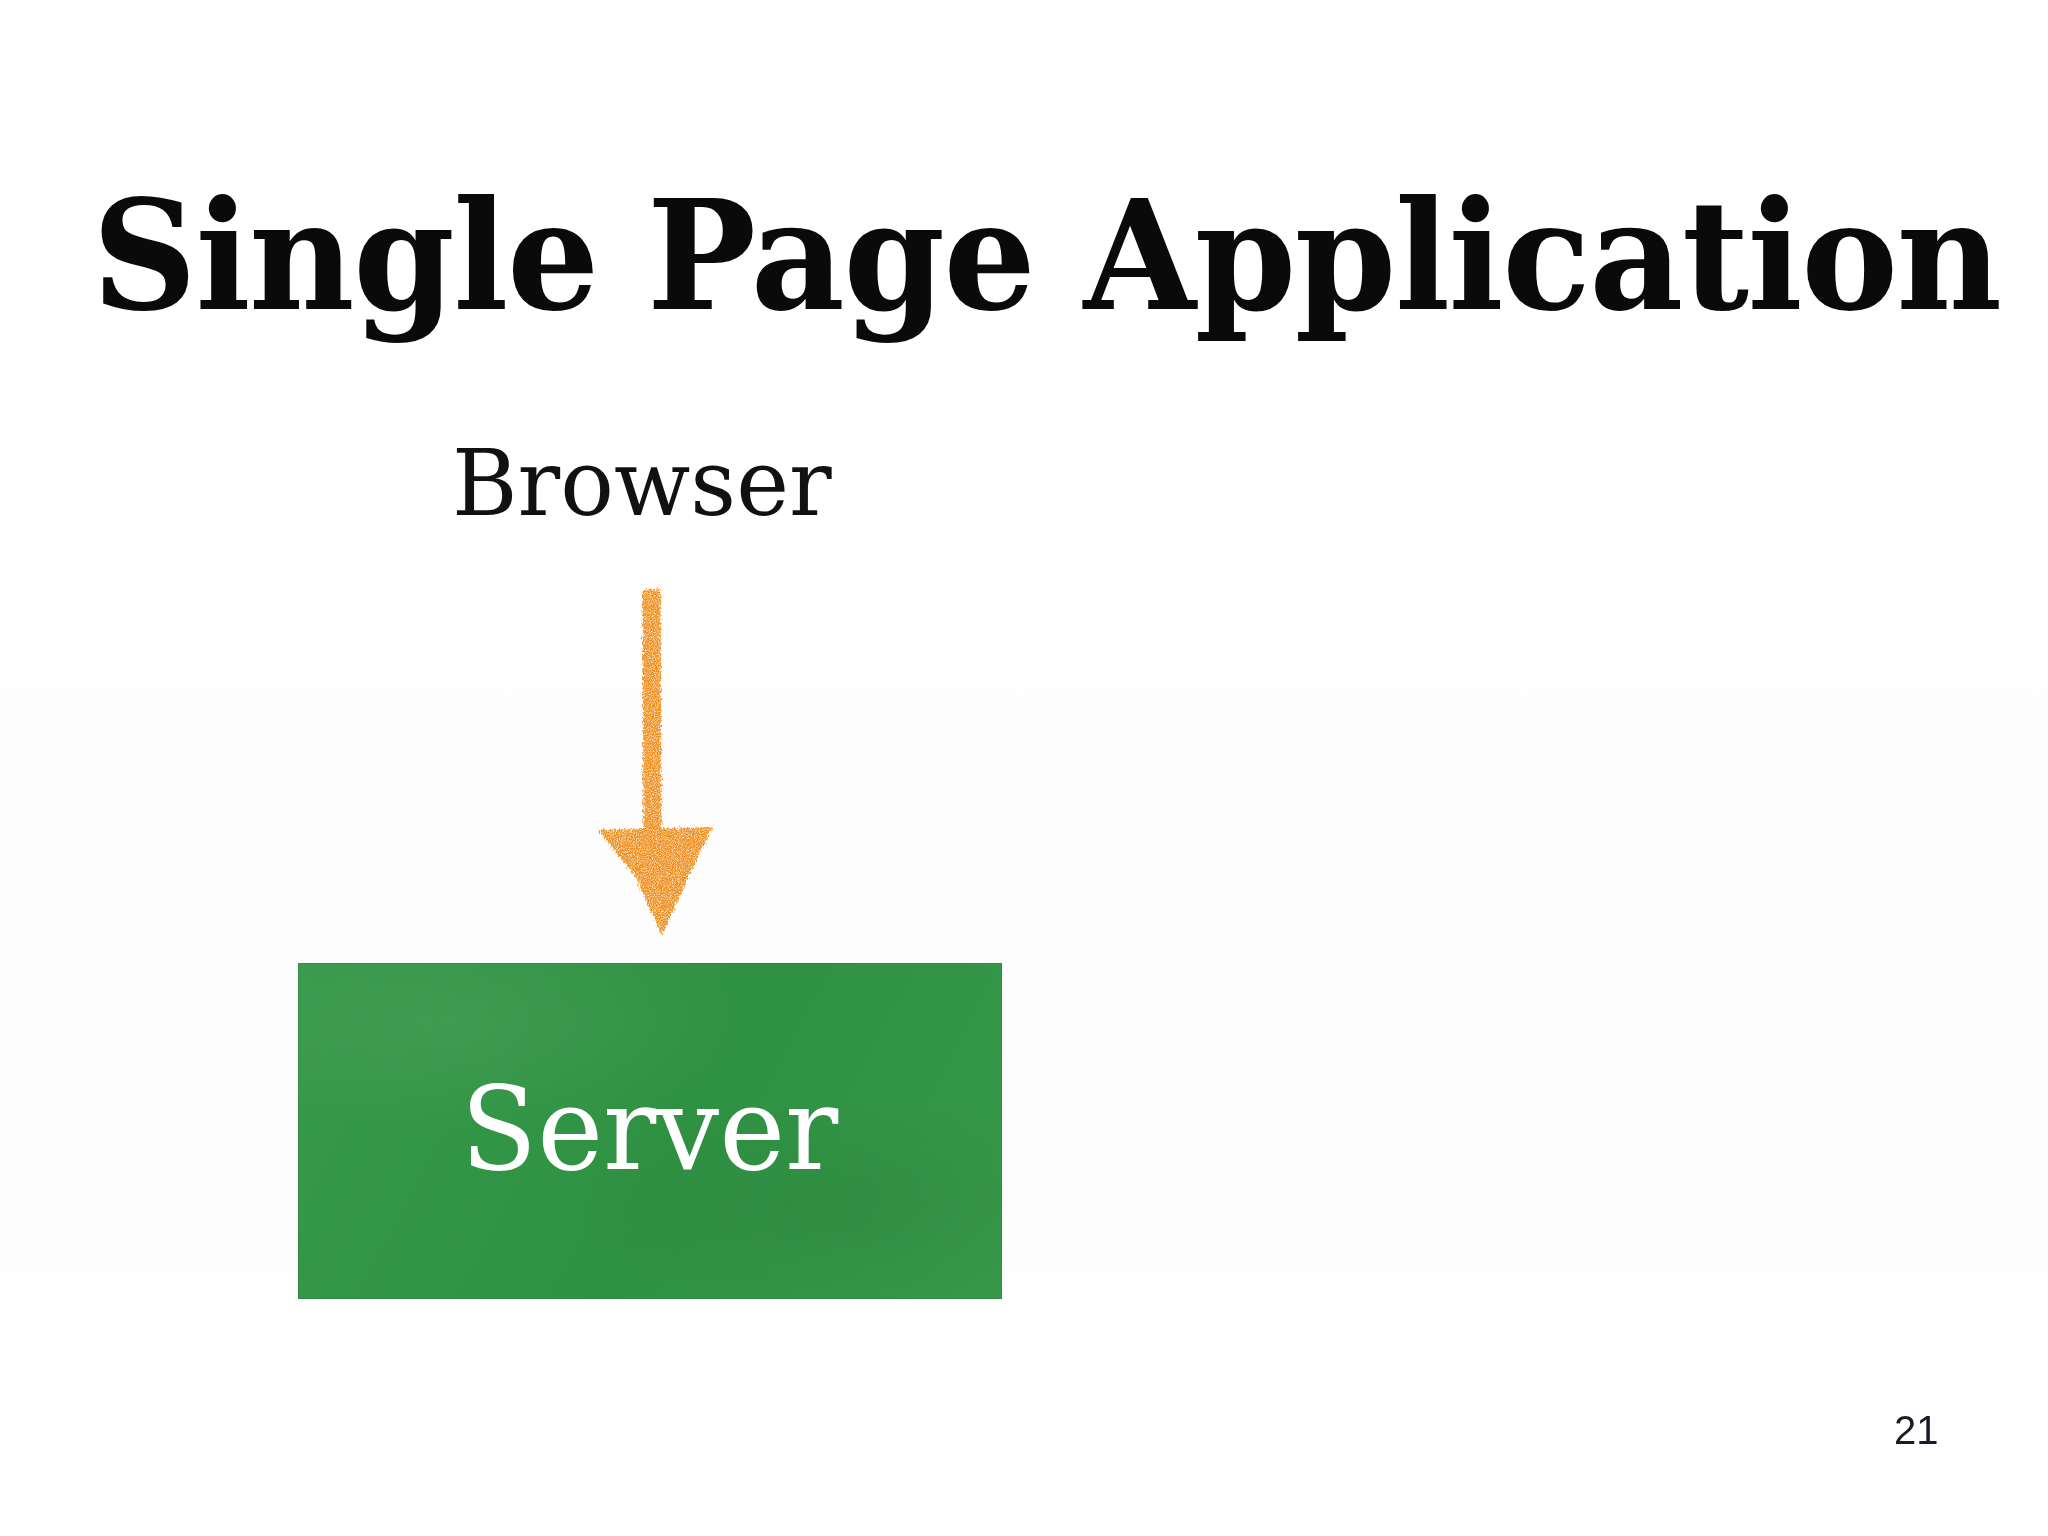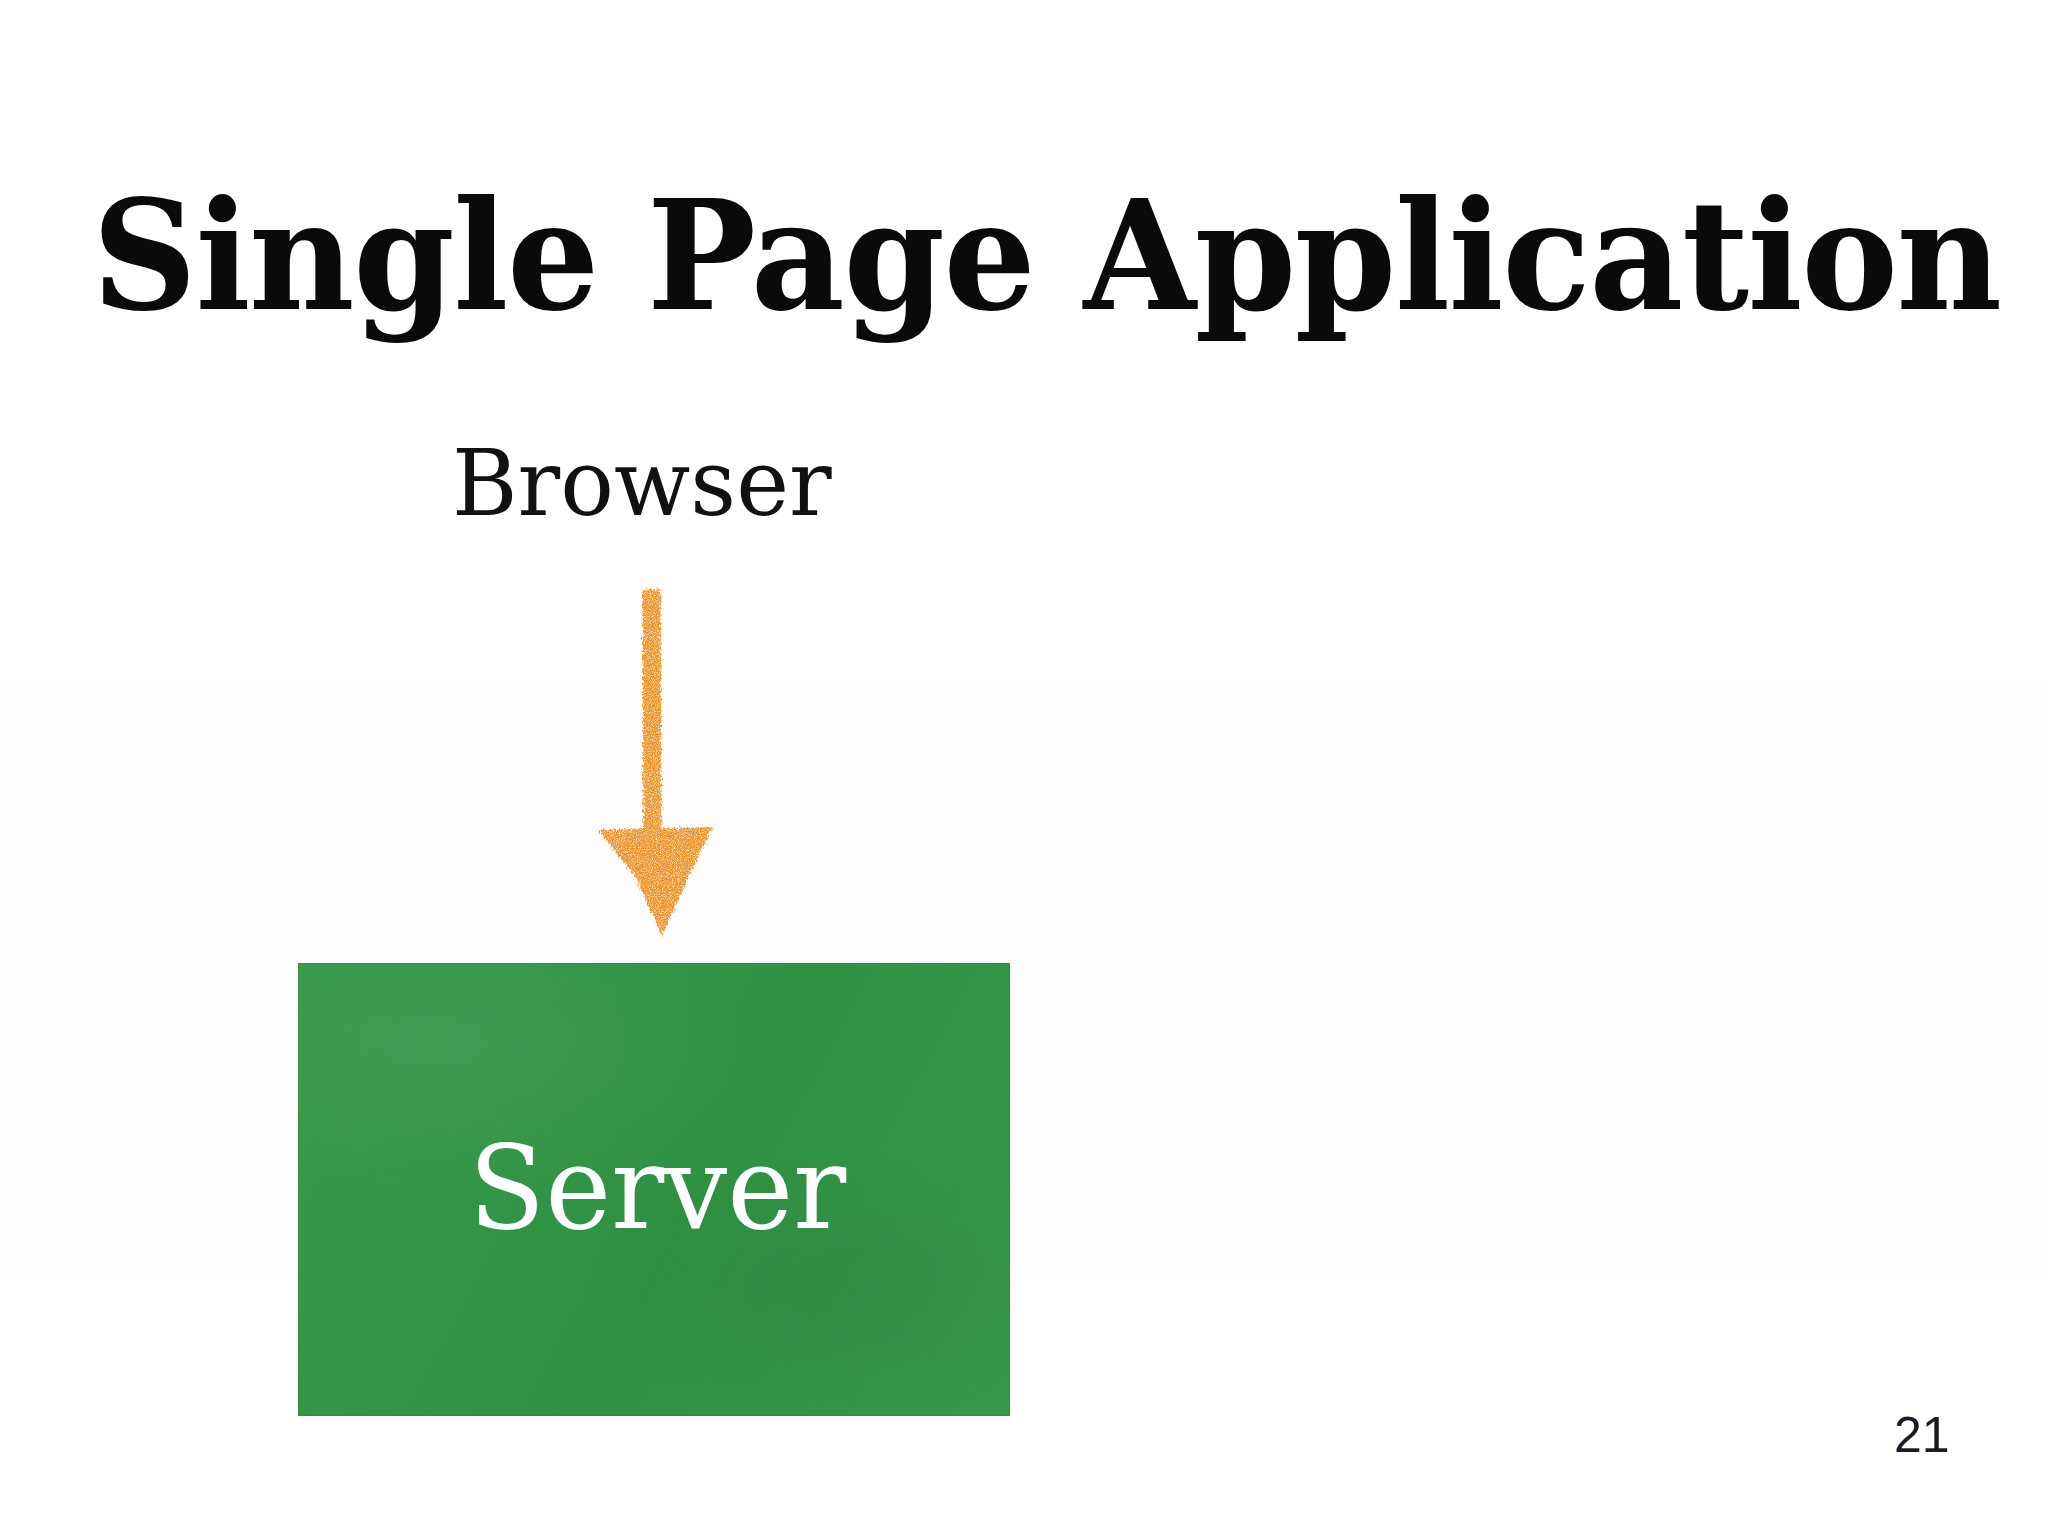--- a/index.html
+++ b/index.html
@@ -78,50 +78,49 @@
     height: 100%;
     overflow: visible;
   }
 
   
   .server-box {
     position: absolute;
     left: 298px;
     top: 963px;
     width: 704px;
-    height: 453px;
+    height: 336px;
     background-color: #309544;
     background-image:
       radial-gradient(ellipse 62% 48% at 22% 18%, rgba(255,255,255,0.055), rgba(255,255,255,0) 70%),
       radial-gradient(ellipse 55% 44% at 78% 72%, rgba(0,0,0,0.05), rgba(0,0,0,0) 72%),
       linear-gradient(118deg, rgba(255,255,255,0.035) 0%, rgba(0,0,0,0.028) 55%, rgba(255,255,255,0.03) 100%);
     display: flex;
     align-items: center;
     justify-content: center;
     box-shadow: 0 0 0 1px rgba(0,0,0,0.06) inset;
-    padding-left: 8px;
   }
   .server-label {
     font-family: "DejaVu Serif", serif;
     font-weight: 400;
     font-size: 116px;
     line-height: 1;
     color: #ffffff;
     white-space: nowrap;
     transform: scaleX(0.96) translateY(-2px);
   }
 
   
   .page-number {
     position: absolute;
     left: 1894px;
     top: 1410px;
     font-family: "Liberation Sans", sans-serif;
     font-weight: 400;
-    font-size: 50px;
+    font-size: 40px;
     line-height: 1;
     color: #1b1b28;
     white-space: nowrap;
   }
 </style>
 </head>
 <body>
 
 <div id="slide">
 

